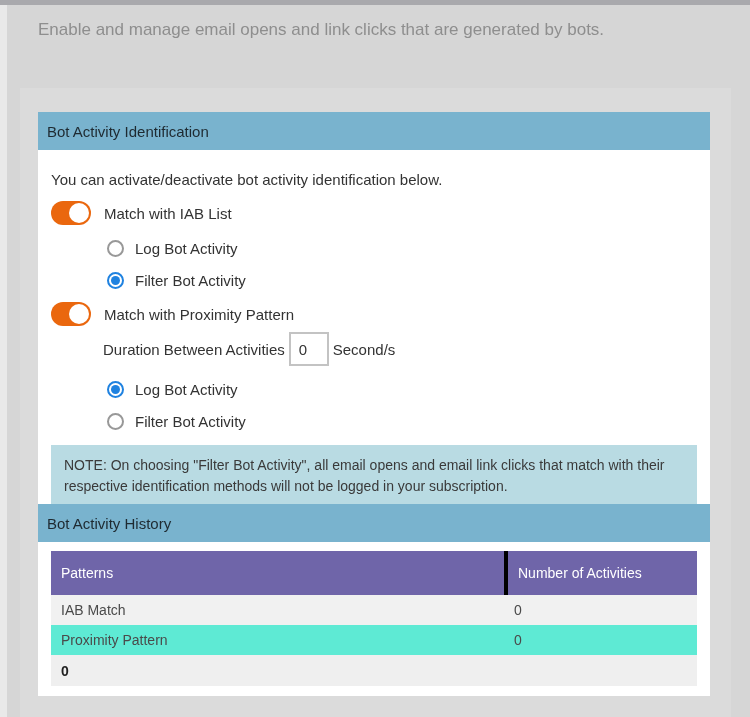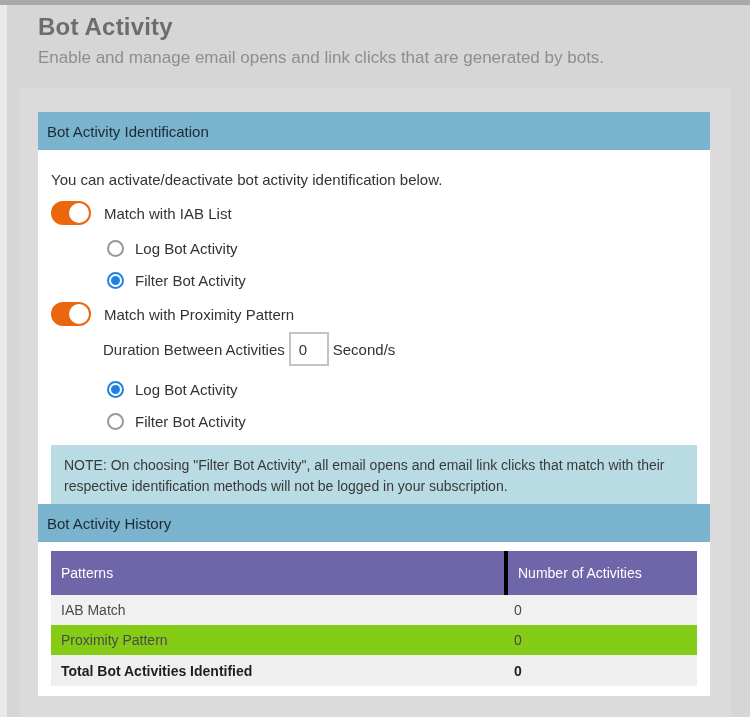--- a/index.html
+++ b/index.html
@@ -65,31 +65,30 @@
   }
 
   .history-table{margin-top:9px;width:646px;font-size:14px;}
   .t-row{display:flex;width:100%;}
   .t-col1{width:453px;box-sizing:border-box;padding:0 0 0 10px;display:flex;align-items:center;}
   .t-col2{flex:1;box-sizing:border-box;padding:0 0 0 10px;display:flex;align-items:center;}
   .t-head{background:var(--table-purple,#6f65a9);color:#ffffff;height:44px;}
   .t-head .t-col2{border-left:4px solid #000000;}
   .t-body-row{height:30px;color:#4a4a4a;}
   .row-light{background:#f1f1f1;}
-  .row-dark{background:#84cc16;}
+  .row-dark{background:#5eead4;}
   .row-total{background:#efefef;height:31px;font-weight:bold;color:#1f1f1f;}
 </style>
 </head>
 <body>
 
 <div class="top-strip"></div>
 <div class="left-strip"></div>
 
 <div class="header-area">
-  <h1 class="page-title">Bot Activity</h1>
   <p class="page-subtitle">Enable and manage email opens and link clicks that are generated by bots.</p>
 </div>
 
 <div class="content-panel"></div>
 
 <div class="card card-1">
   <div class="card-header">Bot Activity Identification</div>
   <div class="card-body">
     <p class="intro-text">You can activate/deactivate bot activity identification below.</p>
 
@@ -149,18 +148,17 @@
       </div>
       <div class="t-row t-body-row row-light">
         <div class="t-col1">IAB Match</div>
         <div class="t-col2">0</div>
       </div>
       <div class="t-row t-body-row row-dark">
         <div class="t-col1">Proximity Pattern</div>
         <div class="t-col2">0</div>
       </div>
       <div class="t-row t-body-row row-total">
-        <div class="t-col1">Total Bot Activities Identified</div>
         <div class="t-col2">0</div>
       </div>
     </div>
   </div>
 </div>
 
 </body></html>

